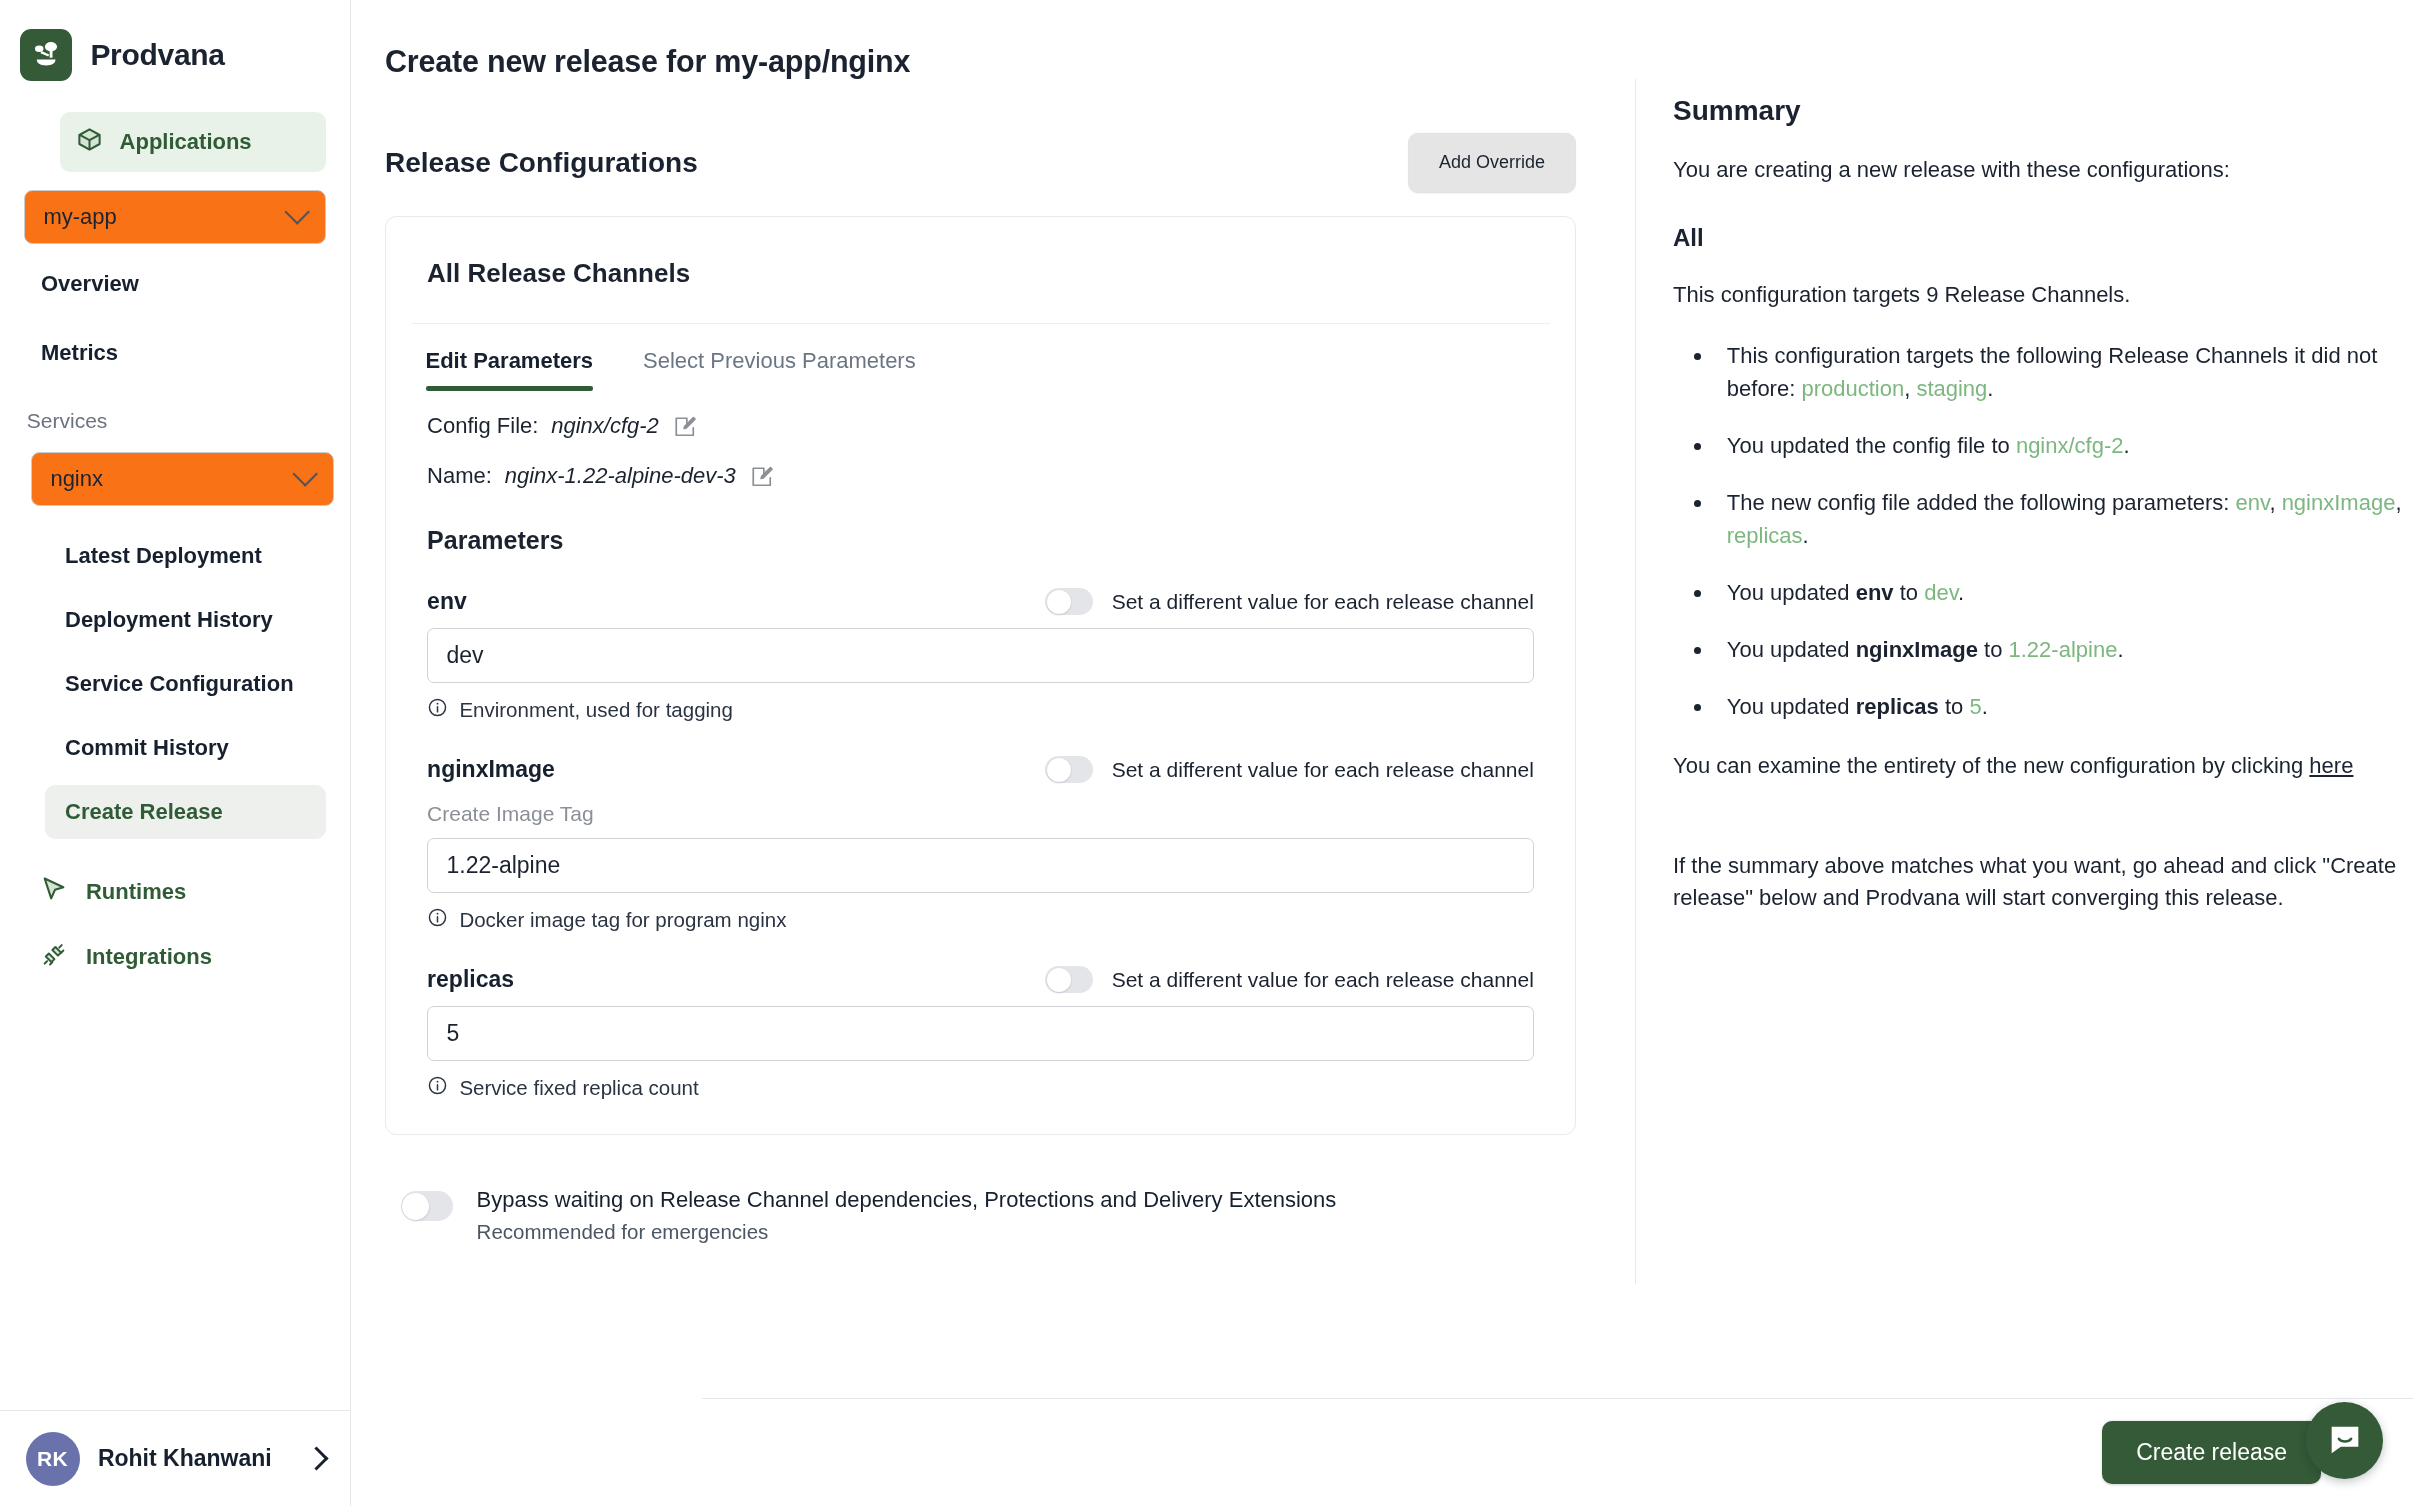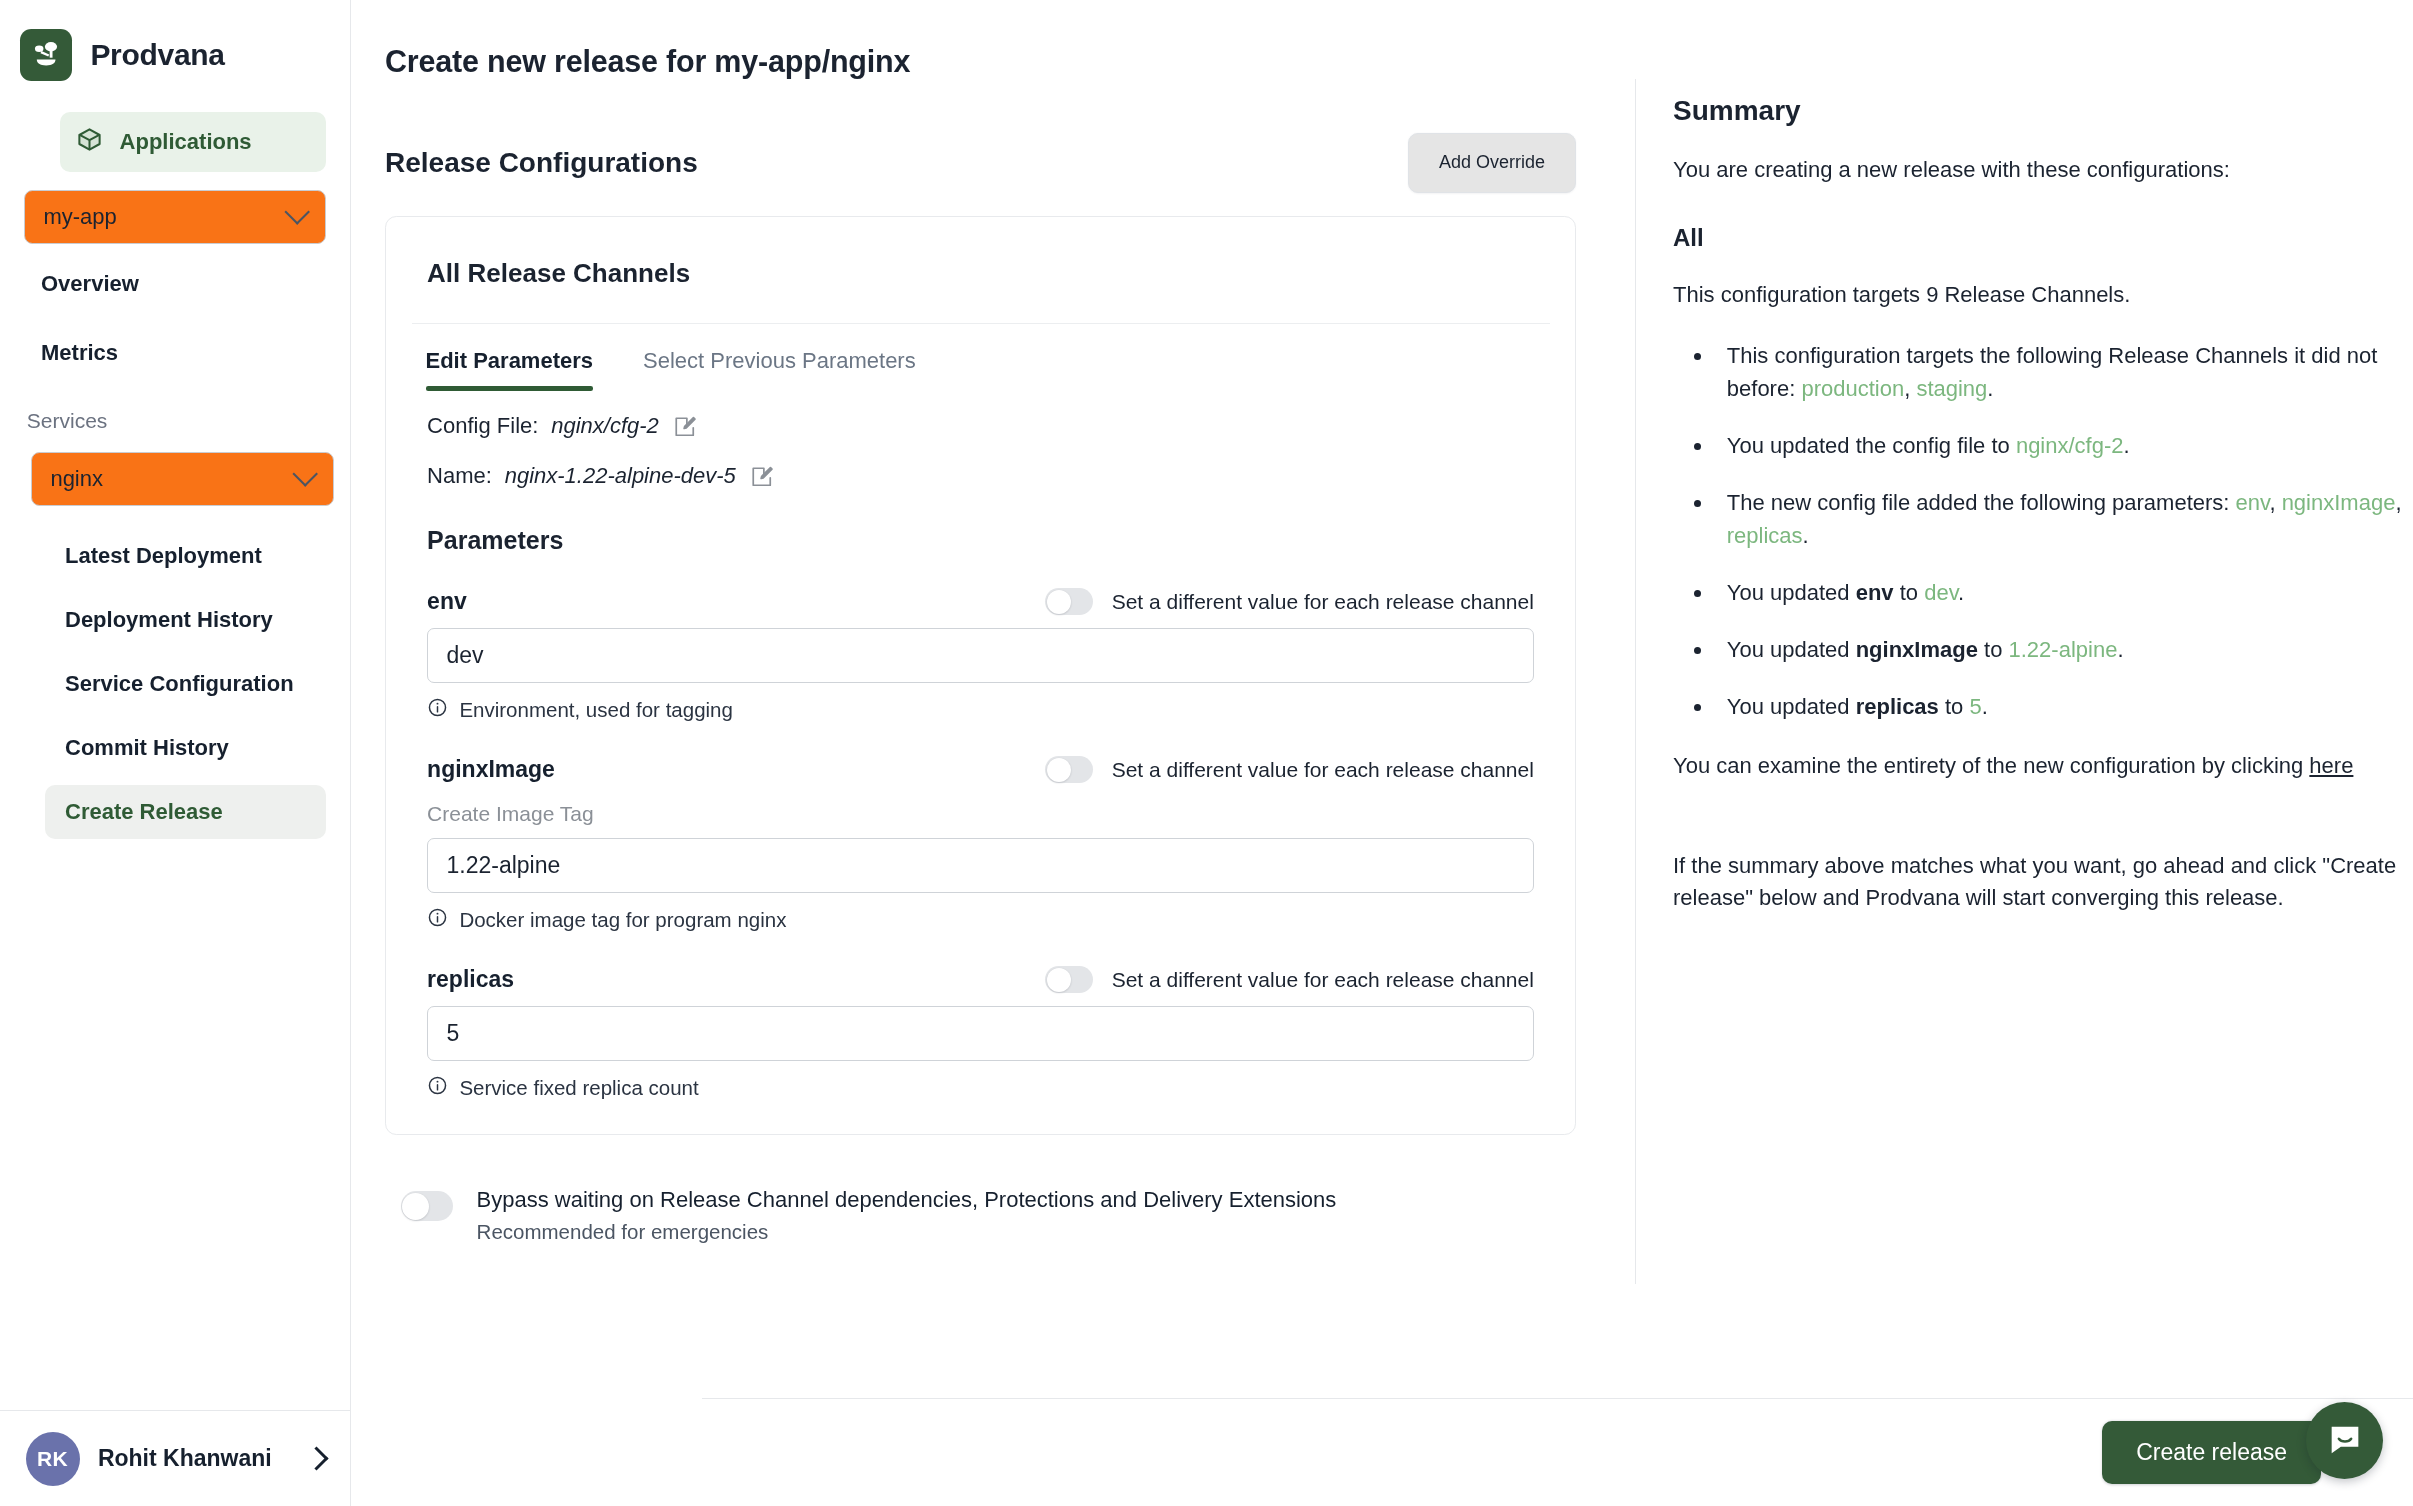--- a/index.html
+++ b/index.html
@@ -231,20 +231,41 @@
     </div>
 
     <div class="sub-nav">
       <div class="sub-link">Latest Deployment</div>
       <div class="sub-link">Deployment History</div>
       <div class="sub-link">Service Configuration</div>
       <div class="sub-link">Commit History</div>
       <div class="sub-link active">Create Release</div>
     </div>
 
+    <div class="nav-bottom">
+      <div class="nav-secondary">
+        <span>
+          <svg width="28" height="28" viewBox="0 0 24 24" fill="#d6e4d6" stroke="#2f5b35" stroke-width="1.8" stroke-linejoin="round">
+            <path d="M4 3l16 7.5-7.2 2.2L9.6 20z"></path>
+          </svg>
+        </span>
+        <span>Runtimes</span>
+      </div>
+      <div class="nav-secondary">
+        <span>
+          <svg width="28" height="28" viewBox="0 0 24 24" fill="#d6e4d6" stroke="#2f5b35" stroke-width="1.7" stroke-linejoin="round" stroke-linecap="round">
+            <path d="M13.2 6.0l4.8 4.8-2.6 2.6-4.8-4.8z"></path>
+            <path d="M18.6 4.4l-2.1 2.1M20.0 9.0l-1.9 1.9"></path>
+            <path d="M5.0 14.2l4.8 4.8 2.6-2.6-4.8-4.8z"></path>
+            <path d="M4.0 20.2l2.1-2.1M8.6 21.0l1.9-1.9"></path>
+          </svg>
+        </span>
+        <span>Integrations</span>
+      </div>
+    </div>
 
     <div class="user-footer">
       <div class="avatar">RK</div>
       <div class="user-name">Rohit Khanwani</div>
       <div class="chev-right"></div>
     </div>
   </aside>
 
   <main class="main">
 
@@ -273,21 +294,21 @@
             <span class="icon-edit">
               <svg width="25.5" height="25.5" viewBox="0 0 24 24" fill="none" stroke="#8b9097" stroke-width="1.6" stroke-linejoin="round" stroke-linecap="round">
                 <path d="M4 4h10v6.5M4 4v16h16V13"></path>
                 <path d="M20.2 3.4l1.4 1.4-8.2 8.2-2.0 0.6 0.6-2.0z" fill="#8b9097"></path>
               </svg>
             </span>
           </div>
 
           <div class="meta-row">
             <span class="label">Name:</span>
-            <span class="value">nginx-1.22-alpine-dev-5</span>
+            <span class="value">nginx-1.22-alpine-dev-3</span>
             <span class="icon-edit">
               <svg width="25.5" height="25.5" viewBox="0 0 24 24" fill="none" stroke="#8b9097" stroke-width="1.6" stroke-linejoin="round" stroke-linecap="round">
                 <path d="M4 4h10v6.5M4 4v16h16V13"></path>
                 <path d="M20.2 3.4l1.4 1.4-8.2 8.2-2.0 0.6 0.6-2.0z" fill="#8b9097"></path>
               </svg>
             </span>
           </div>
 
           <div class="params-title">Parameters</div>
 

